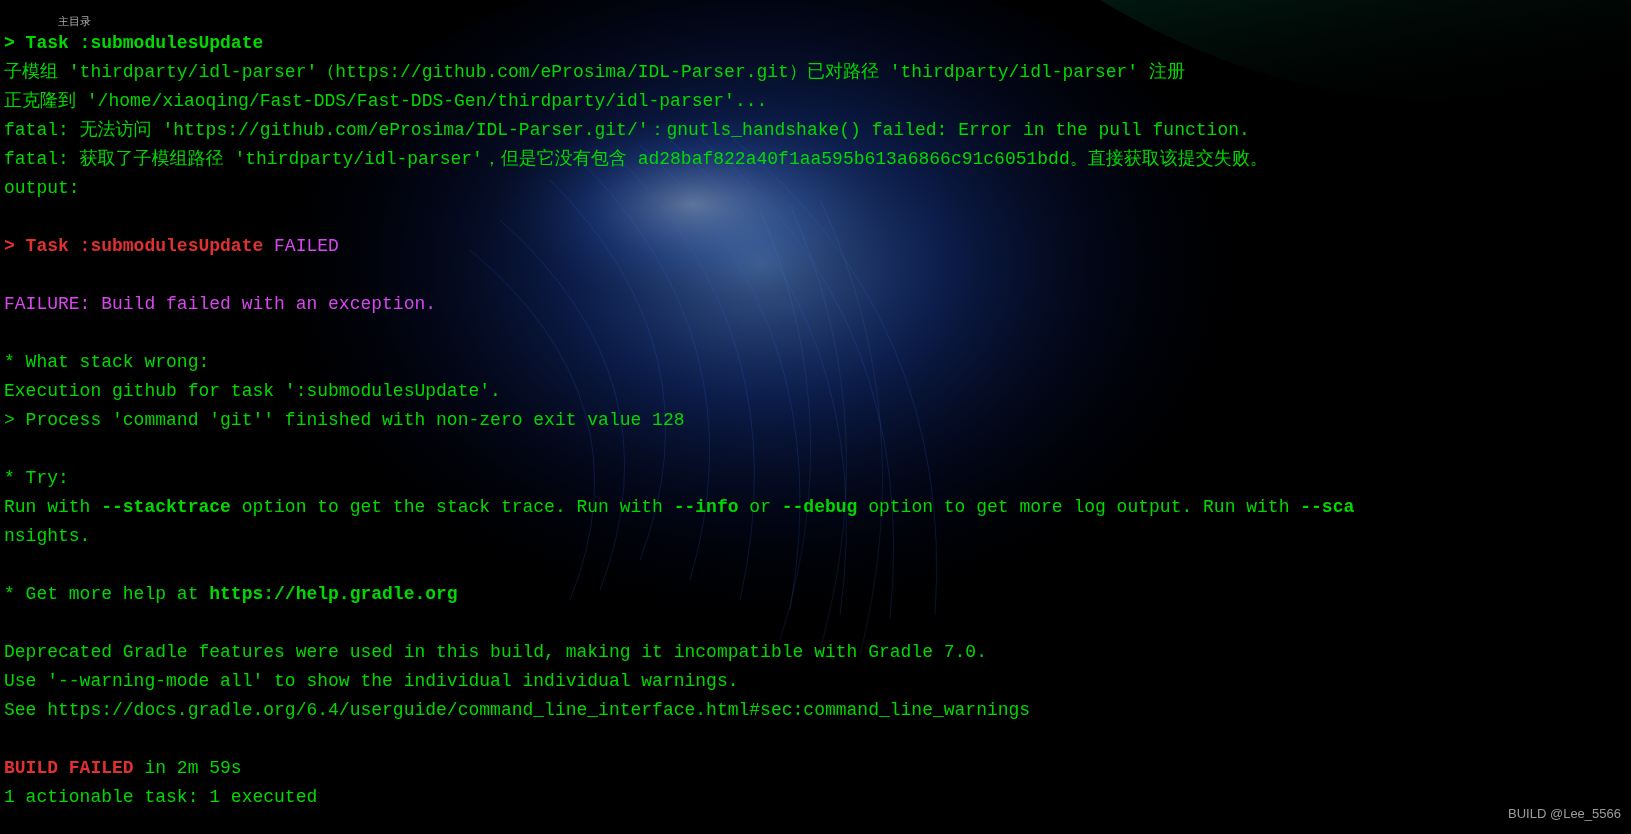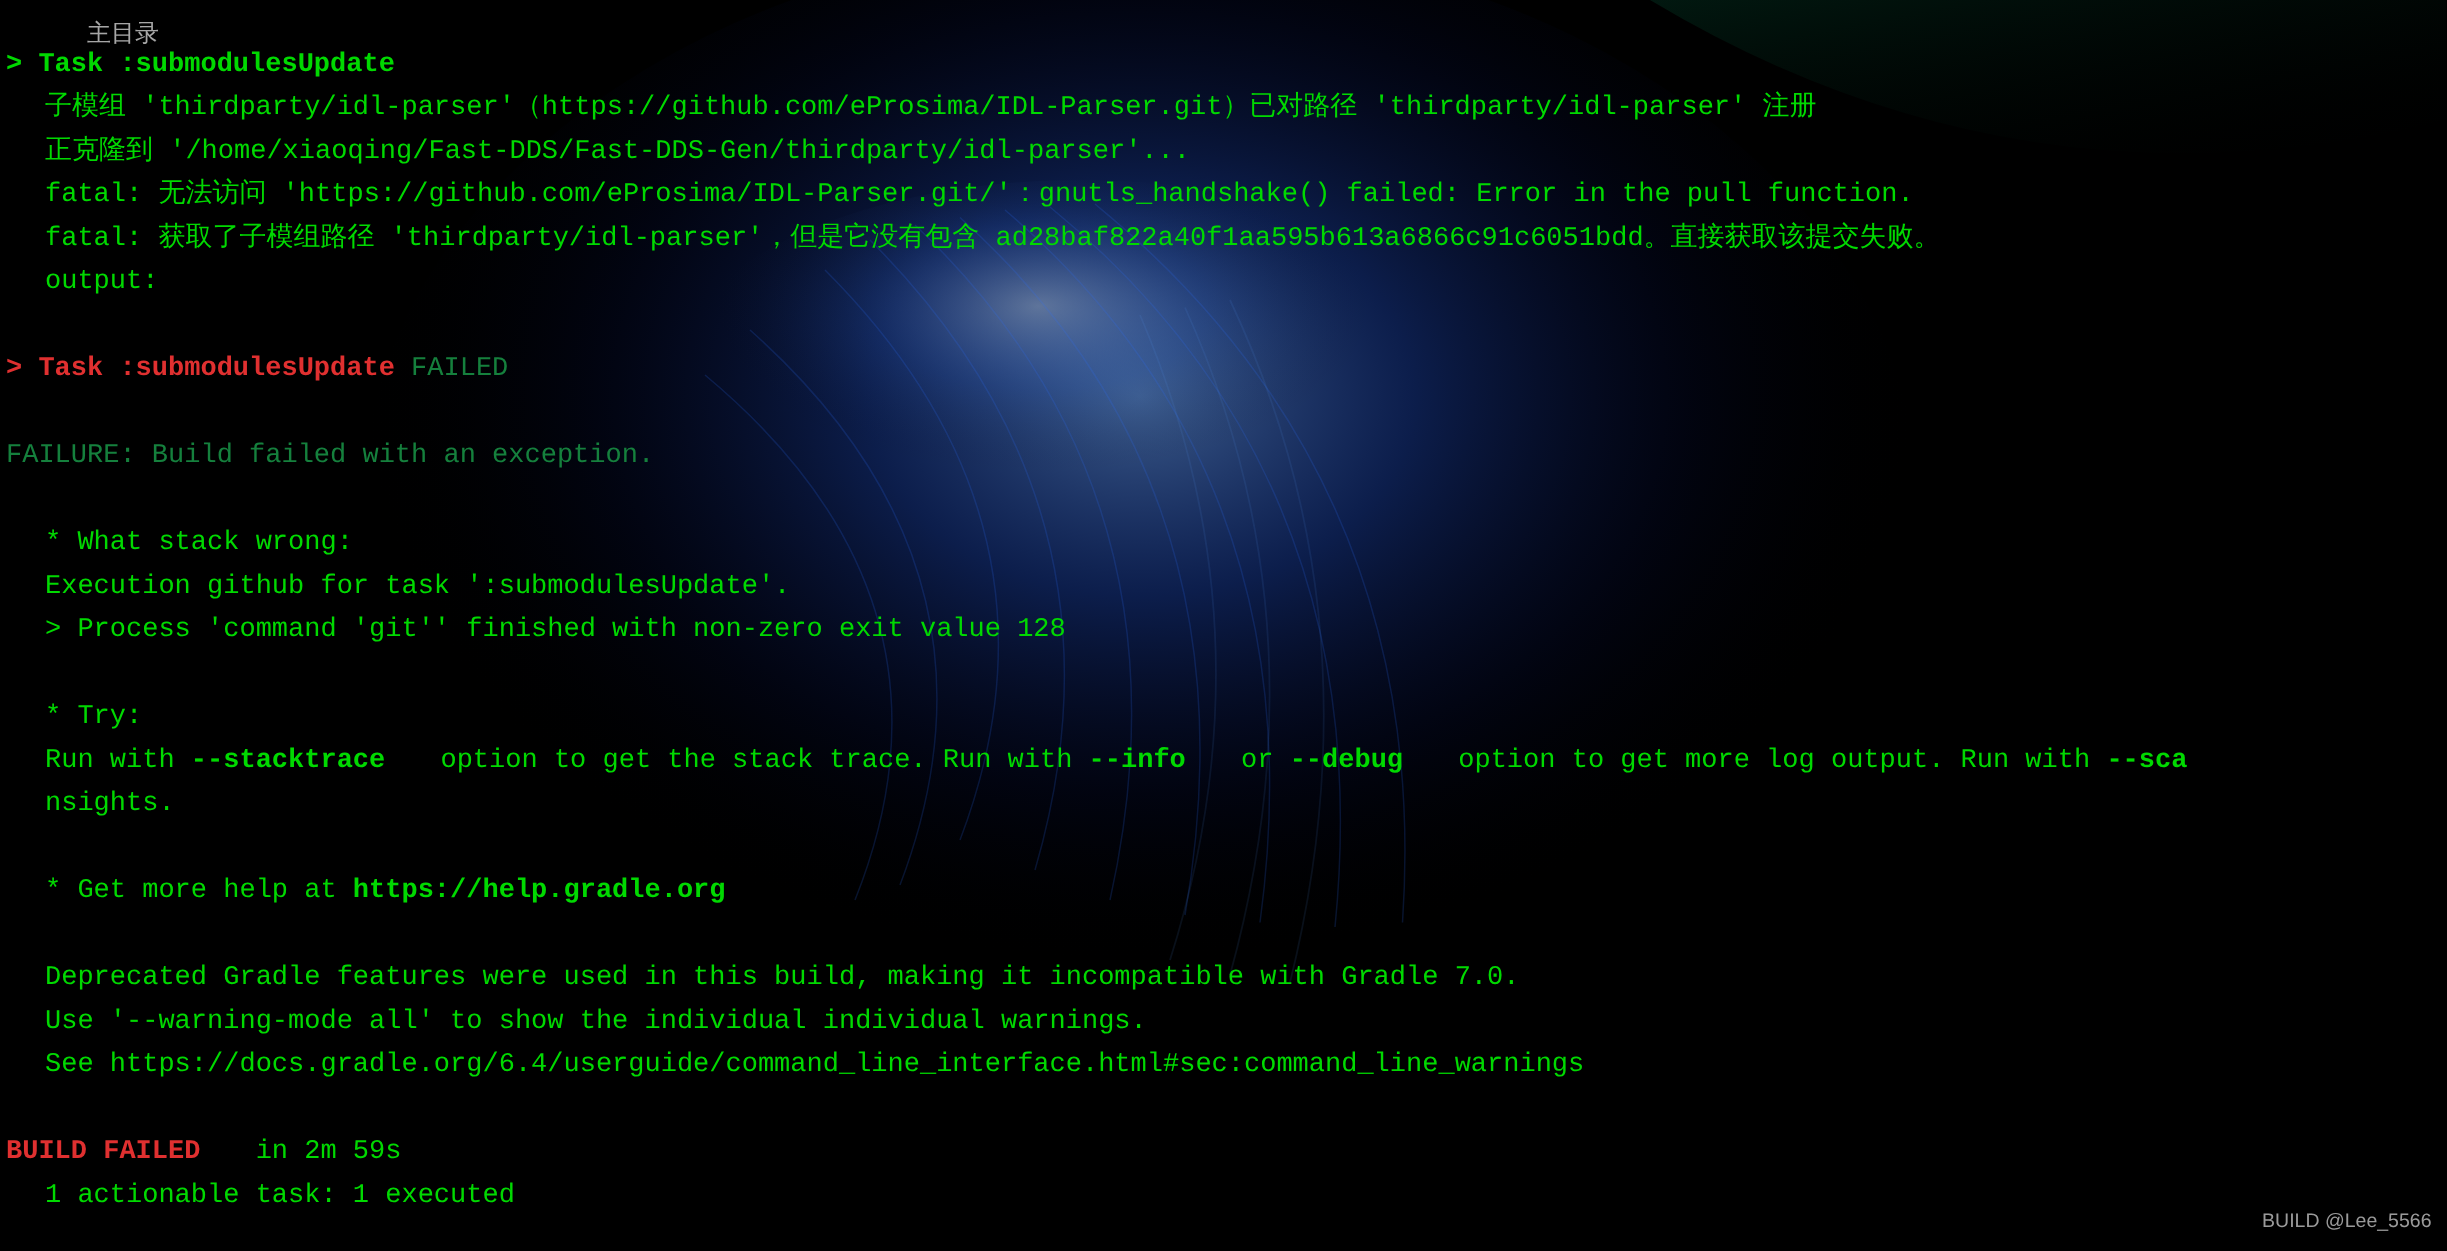--- a/index.html
+++ b/index.html
@@ -30,31 +30,31 @@
       width: 100%;
       height: 100%;
     }
     .terminal-content {
       position: relative;
       z-index: 1;
       padding: 0 4px;
       white-space: pre;
       font-family: 'Consolas', 'Monaco', 'Courier New', monospace;
     }
-    .green { color: #00d900; margin-left: 26px; }
+    .green { color: #00d900; }
     .green-bold { color: #00d900; font-weight: bold; }
-    .red { color: #15803d; }
+    .red { color: #d946ef; }
     .red-bold { color: #e03030; font-weight: bold; }
     .watermark-toc {
       position: absolute;
       top: 8px;
       left: 58px;
       color: rgba(255,255,255,0.65);
-      font-size: 16px;
-      font-family: Liberation Sans, sans-serif;
+      font-size: 11px;
+      font-family: Liberation Mono, monospace;
       z-index: 2;
     }
     .watermark-csdn {
       position: absolute;
       bottom: 6px;
       right: 10px;
       color: rgba(220,220,220,0.7);
       font-size: 13px;
       font-family: sans-serif;
       z-index: 2;

